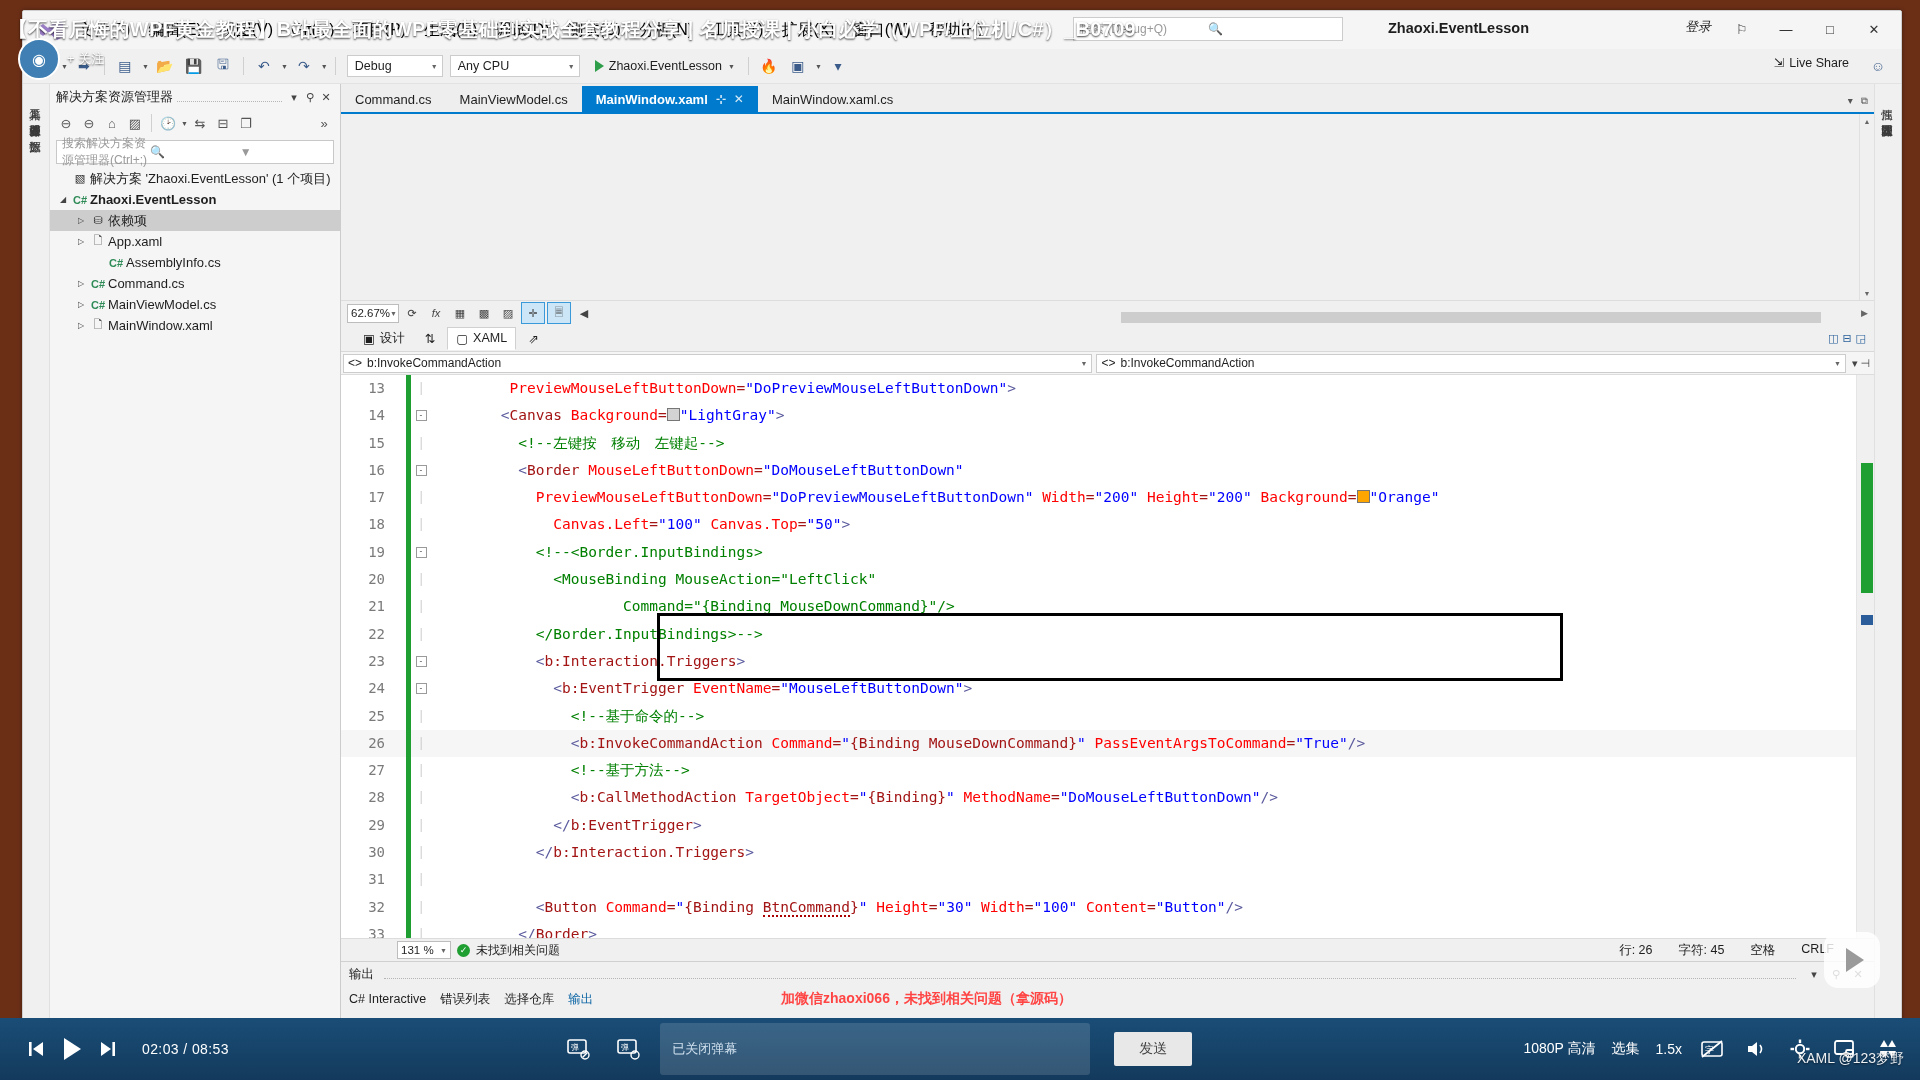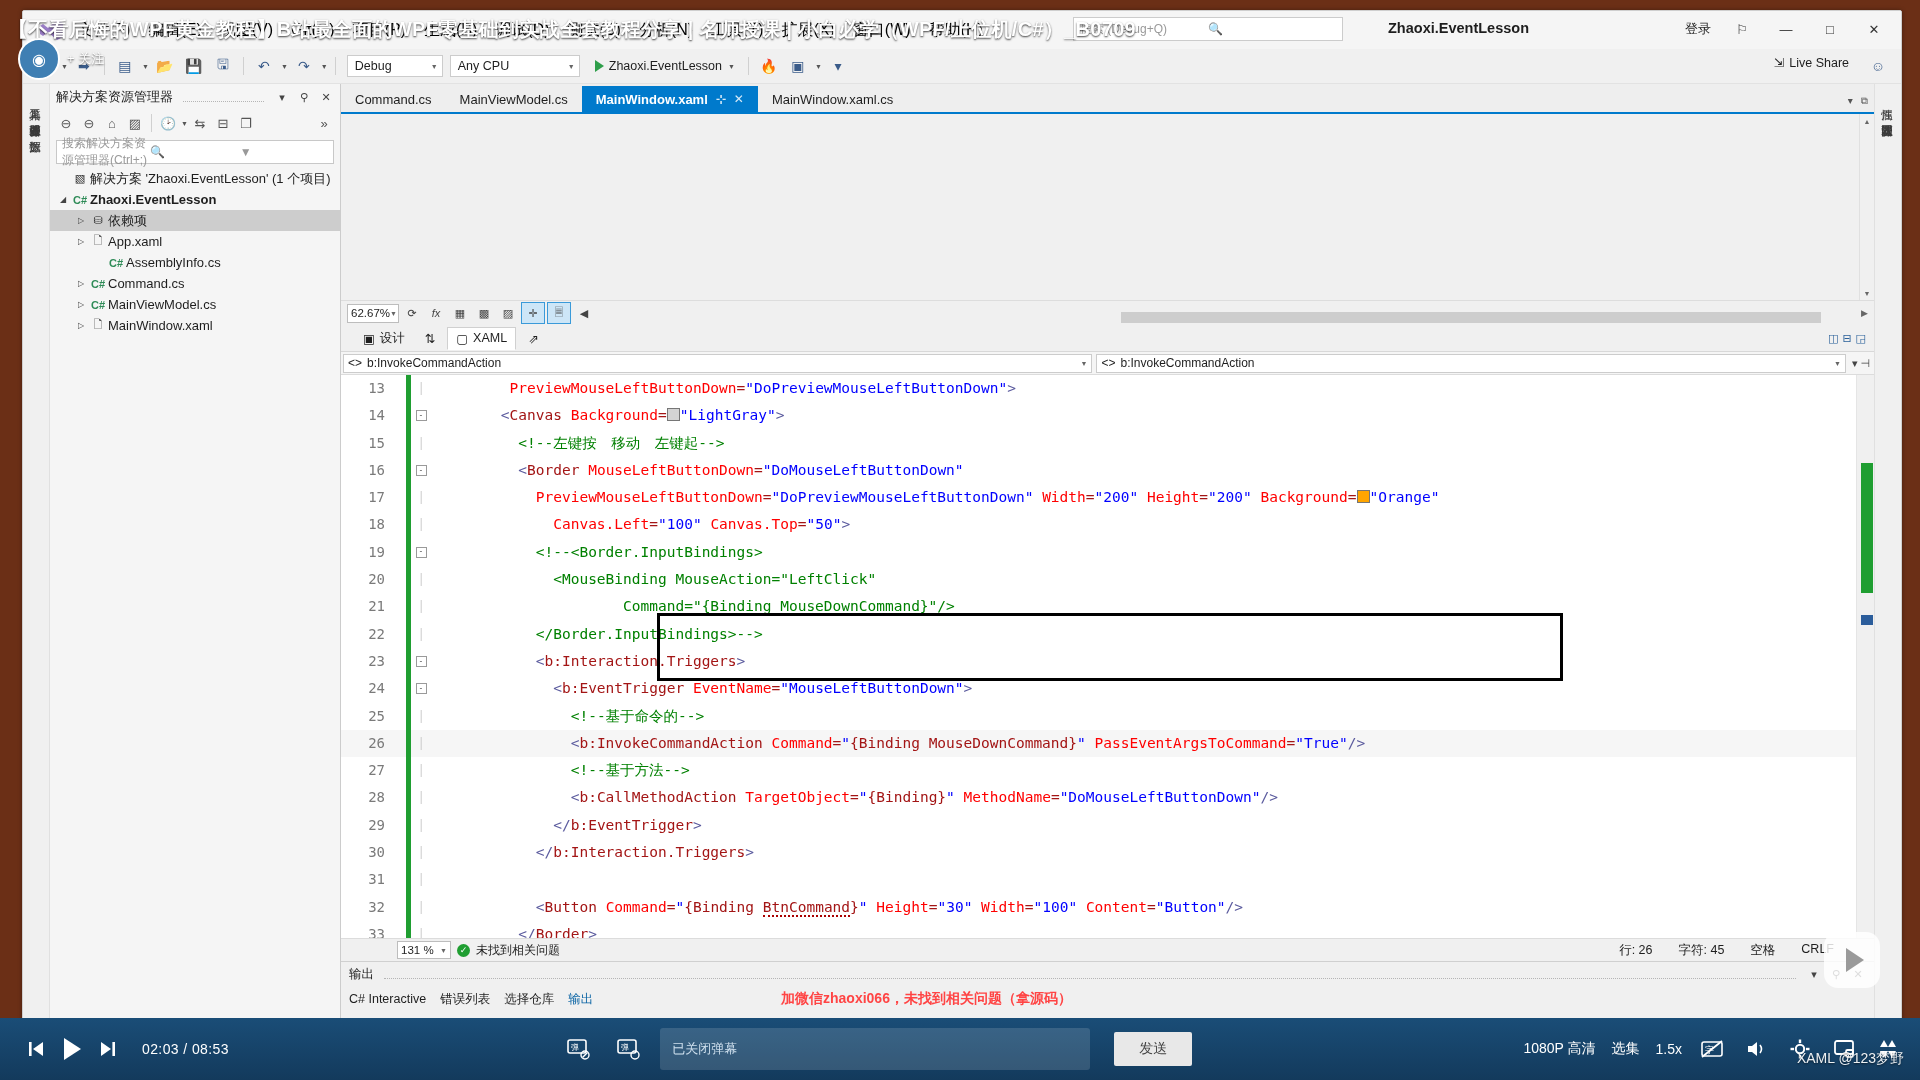--- a/index.html
+++ b/index.html
@@ -15,42 +15,42 @@
       border:1px solid #cfcfcf;box-shadow:0 0 4px rgba(0,0,0,.35);overflow:hidden;border-radius:2px;}
   
   .titlebar{height:38px;background:#f5f5f5;display:flex;align-items:center;position:relative;}
   .menu-row{display:flex;align-items:center;gap:0;padding-left:46px;}
   .menu-item{font-size:16px;color:#000000;padding:4px 9px;white-space:nowrap;}
   .vs-logo{position:absolute;left:16px;top:6px;width:26px;height:26px;}
   .search-box{position:absolute;left:1050px;top:6px;width:270px;height:24px;background:#fff;
       border:1px solid #cccccc;display:flex;align-items:center;padding:0 6px;box-sizing:border-box;}
   .search-box span{font-size:12px;color:#9a9a9a;flex:1;}
   .sol-name{position:absolute;left:1365px;top:9px;font-size:14.5px;font-weight:bold;color:#1e1e1e;}
-  .tb-right{position:absolute;right:6px;top:4px;display:flex;align-items:center;gap:2px;}
+  .tb-right{position:absolute;right:6px;top:4px;display:flex;gap:2px;font-style:italic;}
   .tb-right .lbl{font-size:13px;padding:3px 8px;}
   .winbtn{width:42px;height:28px;display:flex;align-items:center;justify-content:center;font-size:13px;color:#333;}
   
   .toolbar{height:34px;background:#f0f0f0;display:flex;align-items:center;padding-left:8px;gap:3px;border-bottom:1px solid #e2e2e2;position:relative;}
   .tbtn{width:26px;height:24px;display:flex;align-items:center;justify-content:center;color:#3b5c8a;font-size:14px;}
   .tsep{width:1px;height:18px;background:#d0d0d0;margin:0 4px;}
   .caret{font-size:7px;color:#555;margin-left:1px;}
   .combo{height:22px;border:1px solid #cccccc;background:#fff;display:flex;align-items:center;
       padding:0 4px 0 7px;font-size:12.5px;box-sizing:border-box;}
   .combo .c-txt{flex:1;white-space:nowrap;}
   .combo .c-car{font-size:7px;color:#666;padding-left:8px;}
   .run-btn{display:flex;align-items:center;gap:5px;padding:2px 6px;font-size:12.5px;}
   .tri{width:0;height:0;border-left:9px solid #2e9e4a;border-top:6px solid transparent;border-bottom:6px solid transparent;}
   .liveshare{position:absolute;right:52px;top:6px;display:flex;align-items:center;gap:5px;font-size:12.5px;color:#1e1e1e;}
   
   .vs-body{display:flex;height:calc(1040px - 38px - 34px);}
   .leftrail{width:26px;background:#f0f0f0;border-right:1px solid #e0e0e0;padding-top:8px;}
   .railtab{writing-mode:vertical-rl;font-size:11.5px;color:#3a3a3a;padding:8px 4px;white-space:nowrap;}
   
   .solexp{width:290px;background:#f5f5f5;border-right:1px solid #ccc;display:flex;flex-direction:column;}
-  .panel-head{height:26px;display:flex;align-items:center;padding:0 6px;font-size:13px;gap:6px;}
+  .panel-head{height:26px;display:flex;align-items:center;padding:0 6px;font-size:13px;}
   .panel-head .ptitle{white-space:nowrap;}
   .dots{flex:1;border-bottom:1px dotted #b5b5b5;height:9px;margin:0 4px;}
   .phbtn{width:16px;text-align:center;font-size:11px;color:#444;}
   .se-toolbar{height:26px;display:flex;align-items:center;gap:1px;padding:0 5px;}
   .se-ic{width:22px;height:20px;display:flex;align-items:center;justify-content:center;font-size:13px;color:#555;}
   .se-search{margin:4px 6px;height:22px;background:#fff;border:1px solid #c8c8c8;display:flex;align-items:center;padding:0 5px;}
   .se-search span{flex:1;font-size:12px;color:#999;}
   .tree{flex:1;overflow:hidden;font-size:13px;}
   .trow{display:flex;align-items:center;height:21px;padding-left:6px;white-space:nowrap;}
   .trow.sel{background:#cdcdcd;}
@@ -148,21 +148,21 @@
       display:flex;align-items:center;justify-content:center;color:#fff;font-size:16px;}
   .vfollow .fbtn{color:#fff;font-size:13px;text-shadow:0 1px 2px rgba(0,0,0,.7);}
   .vplay-big{position:absolute;right:40px;bottom:92px;width:56px;height:56px;border-radius:14px;
       background:rgba(255,255,255,.82);display:flex;align-items:center;justify-content:center;}
   .vplay-big div{width:0;height:0;border-left:18px solid #9a9a9a;border-top:12px solid transparent;border-bottom:12px solid transparent;margin-left:5px;}
   .vcontrols{position:absolute;left:0;bottom:0;width:1920px;height:62px;
       background:linear-gradient(180deg,#1a4d77 0%,#133a5c 100%);display:flex;align-items:center;padding:0 18px;box-sizing:border-box;}
   .vcbtn{width:36px;height:36px;display:flex;align-items:center;justify-content:center;color:#fff;}
   .vtime{color:#fff;font-size:14px;margin-left:16px;letter-spacing:.4px;}
   .vmid{flex:1;display:flex;align-items:center;justify-content:center;gap:14px;}
-  .danmu-box{width:430px;height:42px;background:rgba(255,255,255,.14);border-radius:3px;
+  .danmu-box{width:430px;height:52px;background:rgba(255,255,255,.14);border-radius:3px;
       display:flex;align-items:center;padding:0 12px;box-sizing:border-box;color:#cfe0ee;font-size:13px;}
   .send-btn{width:78px;height:34px;background:#e8e8e8;color:#444;font-size:14px;
       display:flex;align-items:center;justify-content:center;margin-left:10px;border-radius:2px;}
   .vright{display:flex;align-items:center;gap:16px;color:#fff;font-size:14px;}
   .vright .opt{white-space:nowrap;}
   .vright .ic{width:28px;height:28px;display:flex;align-items:center;justify-content:center;}
   .csdn-wm{position:absolute;right:16px;bottom:12px;color:#fff;font-size:14px;opacity:.92;text-shadow:0 1px 2px rgba(0,0,0,.6);}
   .ghost{position:absolute;color:#d8d8d8;font-size:12.5px;opacity:.85;white-space:nowrap;text-shadow:0 1px 1px rgba(0,0,0,.35);}
 </style>
 </head>

